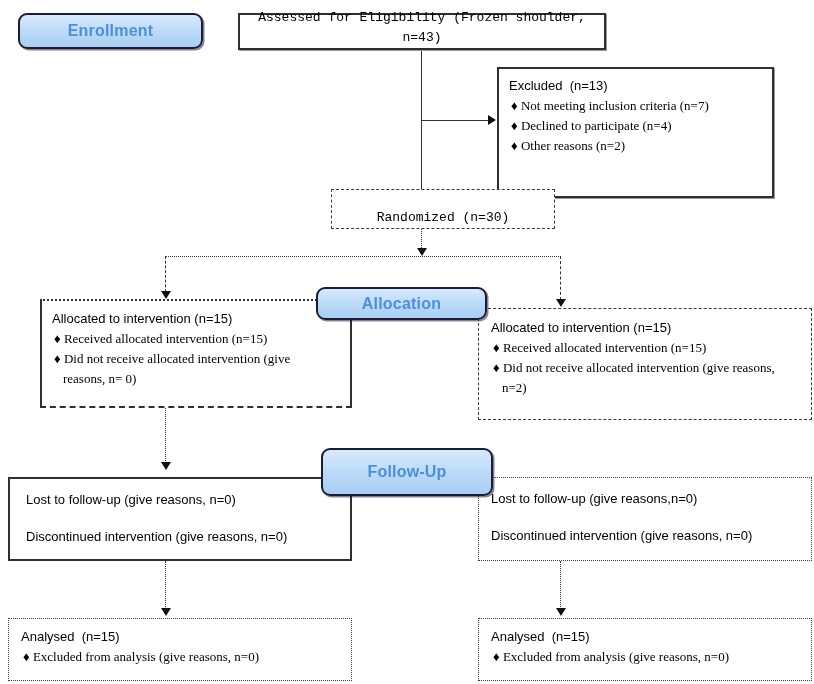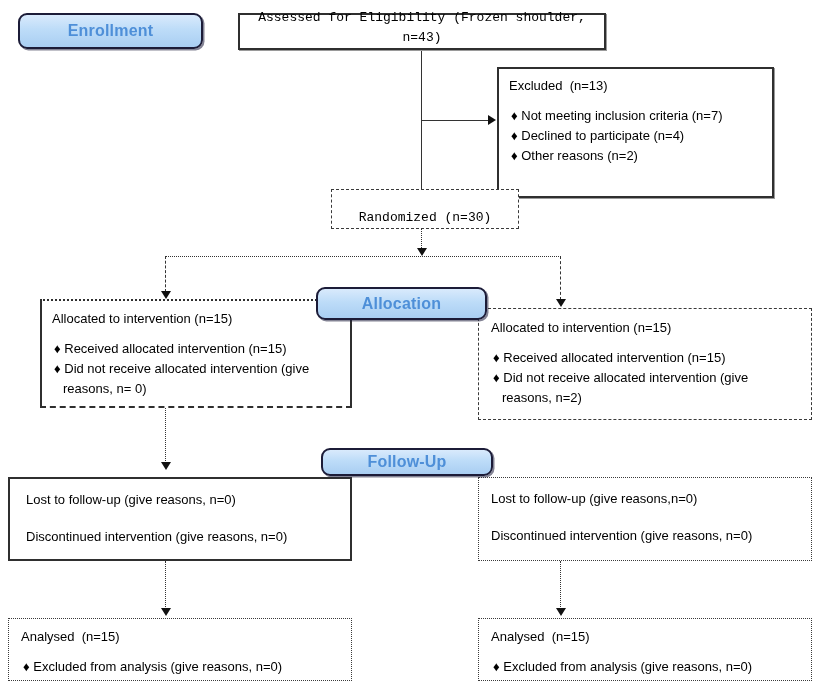--- a/index.html
+++ b/index.html
@@ -30,21 +30,21 @@
     border: 2px solid #2f2f2f;
     line-height: 1.55;
     z-index: 2;
   }
   .box.center { display: flex; align-items: flex-end; justify-content: center; text-align: center; font-family: Liberation Mono, monospace; }
   .box.shadow { box-shadow: 1px 1px 0 #9a9a9a; }
   .b-dashed { border-style: dashed; border-width: 1.5px; border-color: #3a3a3a; }
   .b-dotted { border-style: dotted; border-width: 1.5px; border-color: #3a3a3a; }
   .bot-dashed { border-bottom-style: dashed; }
   .top-dotted { border-top-style: dotted; }
-  ul.bullets { list-style: none; margin-top: 10px; }
+  ul.bullets { list-style: none; margin-top: 0; font-family: Liberation Serif, serif; }
   ul.bullets li { padding-left: 11px; text-indent: -9px; }
   .fu-line + .fu-line { margin-top: 17px; }
   
   .vline, .hline { position: absolute; z-index: 1; }
   .vline { width: 0; border-left: 1.5px solid #333; }
   .hline { height: 0; border-top: 1.5px solid #333; }
   .l-dotted { border-left-style: dotted; }
   .l-dashed { border-left-style: dashed; }
   .h-dotted { border-top-style: dotted; }
   .arrow-down {
@@ -62,42 +62,42 @@
 <body>
 
 <div class="canvas">
 
   <div class="stage" style="left:18px; top:13px; width:185px; height:36px;border-radius:9px;">
     <span>Enrollment</span>
   </div>
   <div class="stage" style="left:316px; top:287px; width:171px; height:33px;align-items:center;">
     <span>Allocation</span>
   </div>
-  <div class="stage" style="left:321px; top:448px; width:172px; height:28px;text-align:right;">
+  <div class="stage" style="left:321px; top:448px; width:172px; height:48px;text-align:right;">
     <span>Follow-Up</span>
   </div>
 
   <div class="box center shadow" style="left:238px; top:13px; width:368px; height:37px;">
     <span>Assessed for Eligibility (Frozen shoulder, n=43)</span>
   </div>
 
   <div class="vline" style="left:421px; top:50px; height:139px;"></div>
   <div class="hline" style="left:421px; top:120px; width:68px;"></div>
   <div class="arrow-right" style="left:488px; top:115px;"></div>
 
   <div class="box shadow" style="left:497px; top:67px; width:277px; height:131px; padding:7px 10px;">
     <div>Excluded&nbsp; (n=13)</div>
     <ul class="bullets">
         <li>♦ Not meeting inclusion criteria (n=7)</li>
         <li>♦ Declined to participate (n=4)</li>
         <li>♦ Other reasons (n=2)</li>
       </ul>
   </div>
 
-  <div class="box center b-dashed" style="left:331px; top:189px; width:188px; height:40px;">
+  <div class="box center b-dashed" style="left:331px; top:189px; width:224px; height:40px;">
     <span>Randomized (n=30)</span>
   </div>
 
   <div class="vline l-dotted" style="left:421px; top:229px; height:21px;"></div>
   <div class="arrow-down" style="left:417px; top:248px;"></div>
   <div class="hline h-dotted" style="left:165px; top:256px; width:396px;"></div>
   <div class="vline l-dashed" style="left:165px; top:256px; height:36px;"></div>
   <div class="arrow-down" style="left:161px; top:291px;"></div>
   <div class="vline l-dashed" style="left:560px; top:256px; height:44px;"></div>
   <div class="arrow-down" style="left:556px; top:299px;"></div>

